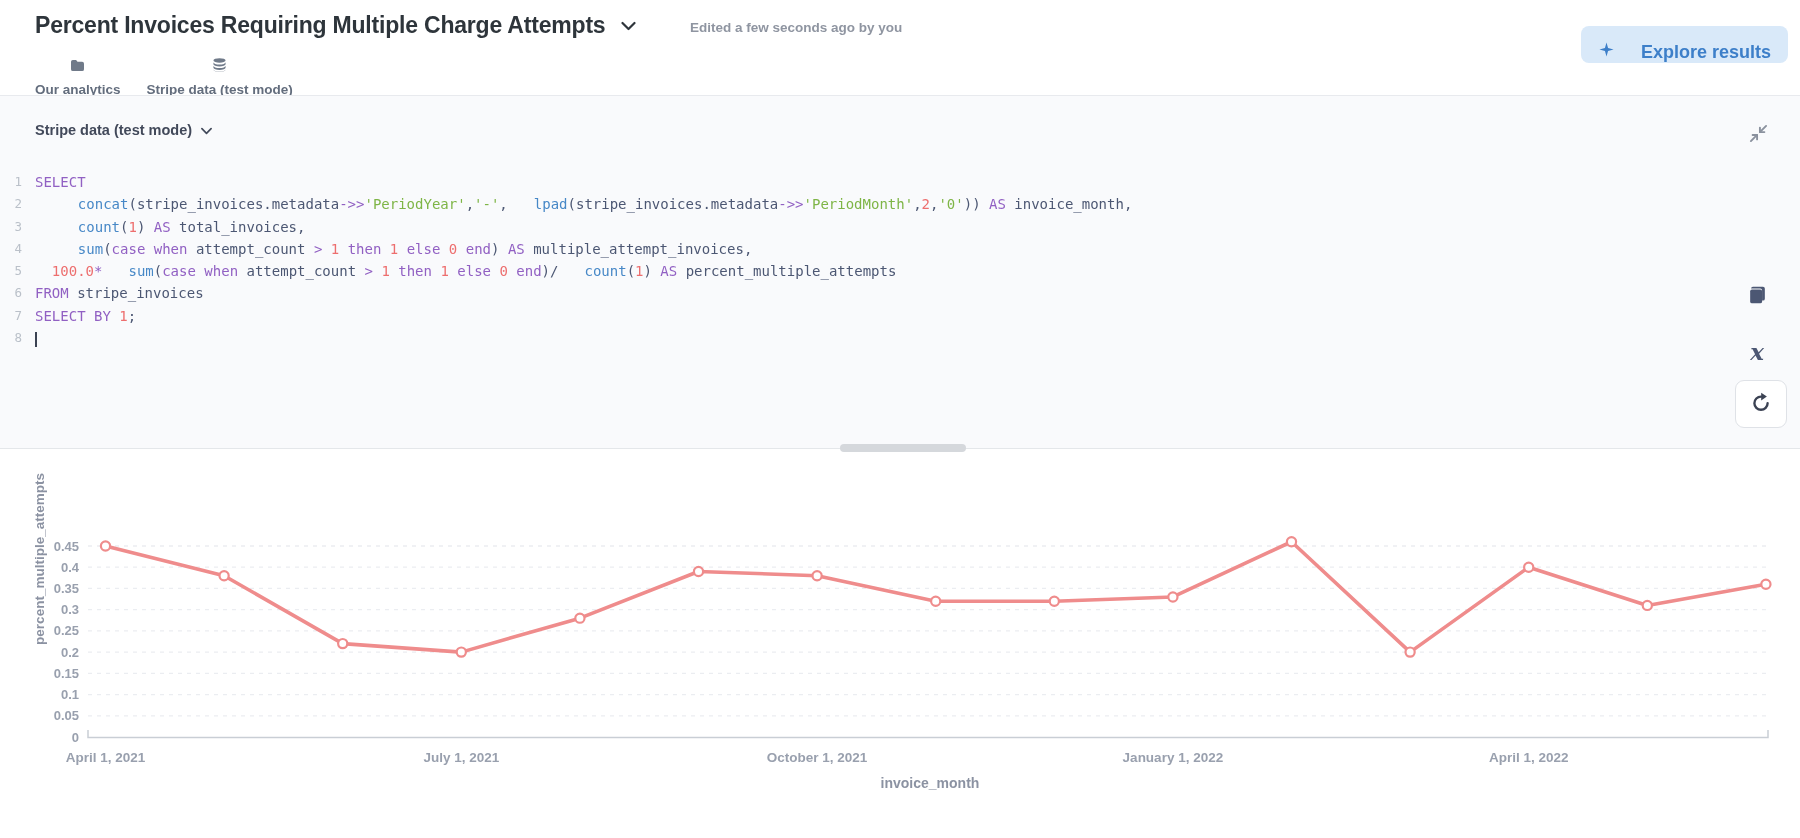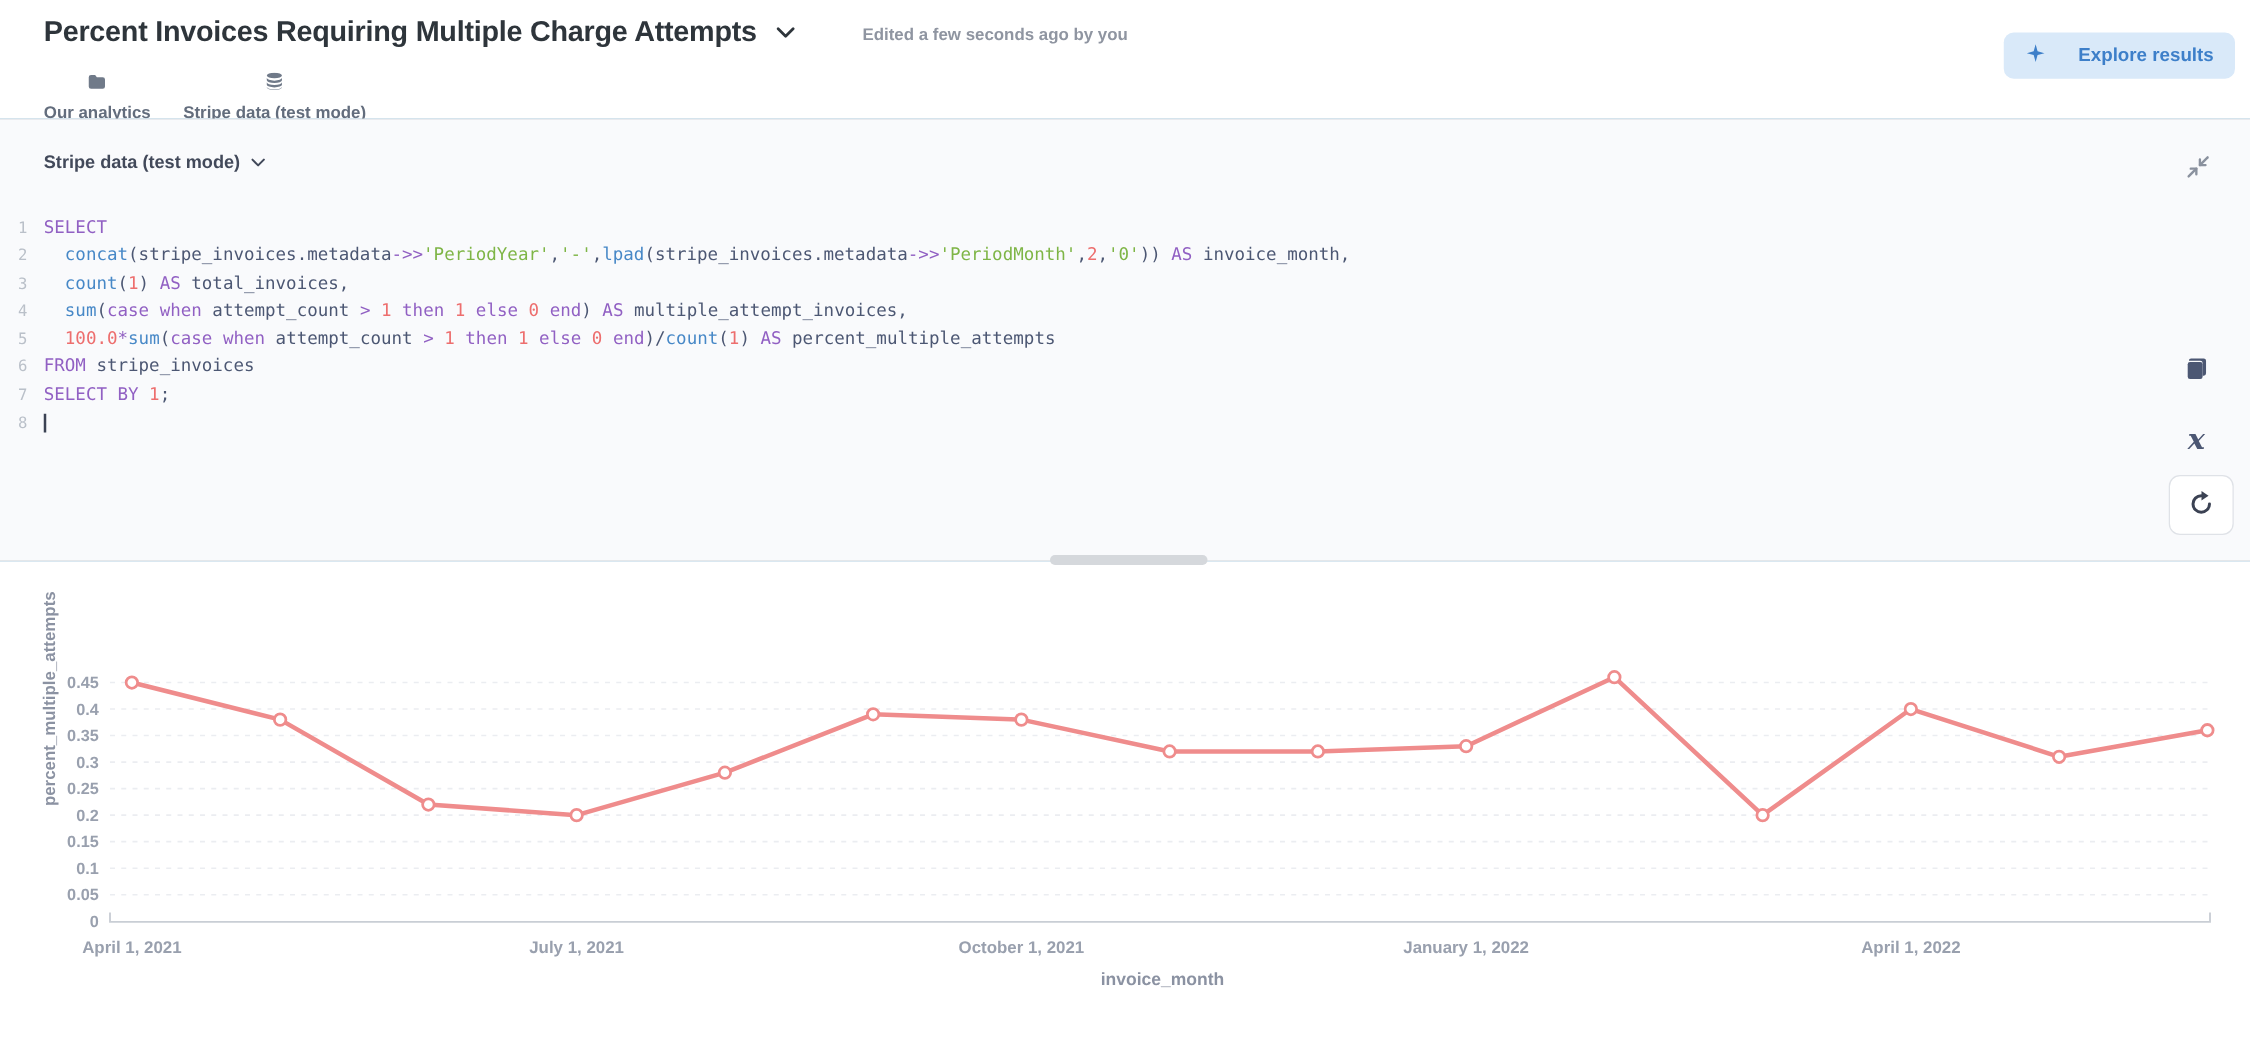--- a/index.html
+++ b/index.html
@@ -1,43 +1,43 @@
 <!DOCTYPE html>
 <html><head>
 <meta charset="utf-8">
 <style>
   * { margin:0; padding:0; box-sizing:border-box; }
   html,body { width:1800px; height:838px; background:#fff; font-family:"Liberation Sans", sans-serif; }
-  #app { position:relative; width:1800px; height:838px; overflow:hidden; background:#0369a1; }
+  #app { position:relative; width:1800px; height:838px; overflow:hidden; background:#fdba74; }
 
   
   .top-header { position:absolute; left:0; top:0; width:1800px; height:95px; background:#fff; }
   .title-row { position:absolute; left:35px; top:12px; display:flex; align-items:center; gap:16px; }
   .q-title { font-size:23px; font-weight:bold; color:#2e353b; letter-spacing:-0.2px; }
   .title-caret { display:flex; align-items:center; cursor:pointer; }
   .edited-note { position:absolute; left:690px; top:20px; font-size:13.5px; color:#8f95a1; font-weight:bold; }
   .breadcrumbs { position:absolute; left:35px; top:58px; display:flex; align-items:center; gap:26px; }
   .crumb { display:flex; align-items:center; gap:7px; font-size:13.5px; font-weight:bold; color:#636d7d;flex-direction:column; }
-  .explore-btn { position:absolute; right:12px; top:26px; height:37px; display:flex; align-items:center; gap:26px;
-                 background:#d9e9f9; color:#3d7fc9; font-size:15px; font-weight:bold;
+  .explore-btn { position:absolute; right:12px; top:26px; height:37px; display:flex; align-items:flex-end; gap:26px;
+                 background:#d9e9f9; color:#3d7fc9; font-size:18px; font-weight:bold;
                  border:none; border-radius:8px; padding:0 17px; cursor:pointer; }
 
   
   .editor-section { position:absolute; left:0; top:95px; width:1800px; height:354px;
                     background:#f9fafc; border-top:1px solid #e8eaee; border-bottom:1px solid #e4e7ea; }
   .ds-row { position:absolute; left:35px; top:25px; display:flex; align-items:center; gap:9px; cursor:pointer; }
   .ds-label { font-size:14.5px; font-weight:bold; color:#42495a; }
   .collapse-btn { position:absolute; right:30px; top:25px; width:24px; height:24px; display:flex;
                   align-items:center; justify-content:center; cursor:pointer; }
 
   .code-area { position:absolute; left:0; top:75px; right:70px; bottom:10px;
                font-family:"DejaVu Sans Mono", monospace; font-size:14px; }
   .code-line { position:relative; height:22.3px; line-height:22.3px; white-space:pre; padding-left:35px; }
   .ln { position:absolute; left:0; top:0; width:22px; text-align:right; color:#bac0c9; font-size:12.5px; }
-  .tok-k { color:#9160C3;margin-top:17px; } .tok-f { color:#4788C7; } .tok-s { color:#7EB546; }
+  .tok-k { color:#9160C3;margin-top:17px; } .tok-f { color:#4788C7;margin-left:26px; } .tok-s { color:#7EB546; }
   .tok-n { color:#ED6E6E; } .tok-o { color:#9160C3; } .tok-p { color:#4C5773; }
   .cursor-bar { display:inline-block; width:1.5px; height:15px; background:#3b4253; vertical-align:middle; }
 
   .side-icons { position:absolute; right:18px; top:186px; width:50px; display:flex; flex-direction:column;
                 align-items:center; gap:30px; }
   .side-icon { width:26px; height:26px; display:flex; align-items:center; justify-content:center; cursor:pointer; color:#4C5773; }
   .var-x { font-family:"DejaVu Serif", serif; font-style:italic; font-weight:bold; font-size:23px; color:#4C5773; }
   .run-btn { position:absolute; right:13px; top:284px; width:52px; height:48px; background:#fff;
              border:1px solid #dfe2e7; border-radius:9px; display:flex; align-items:center; justify-content:center; cursor:pointer; }
 

